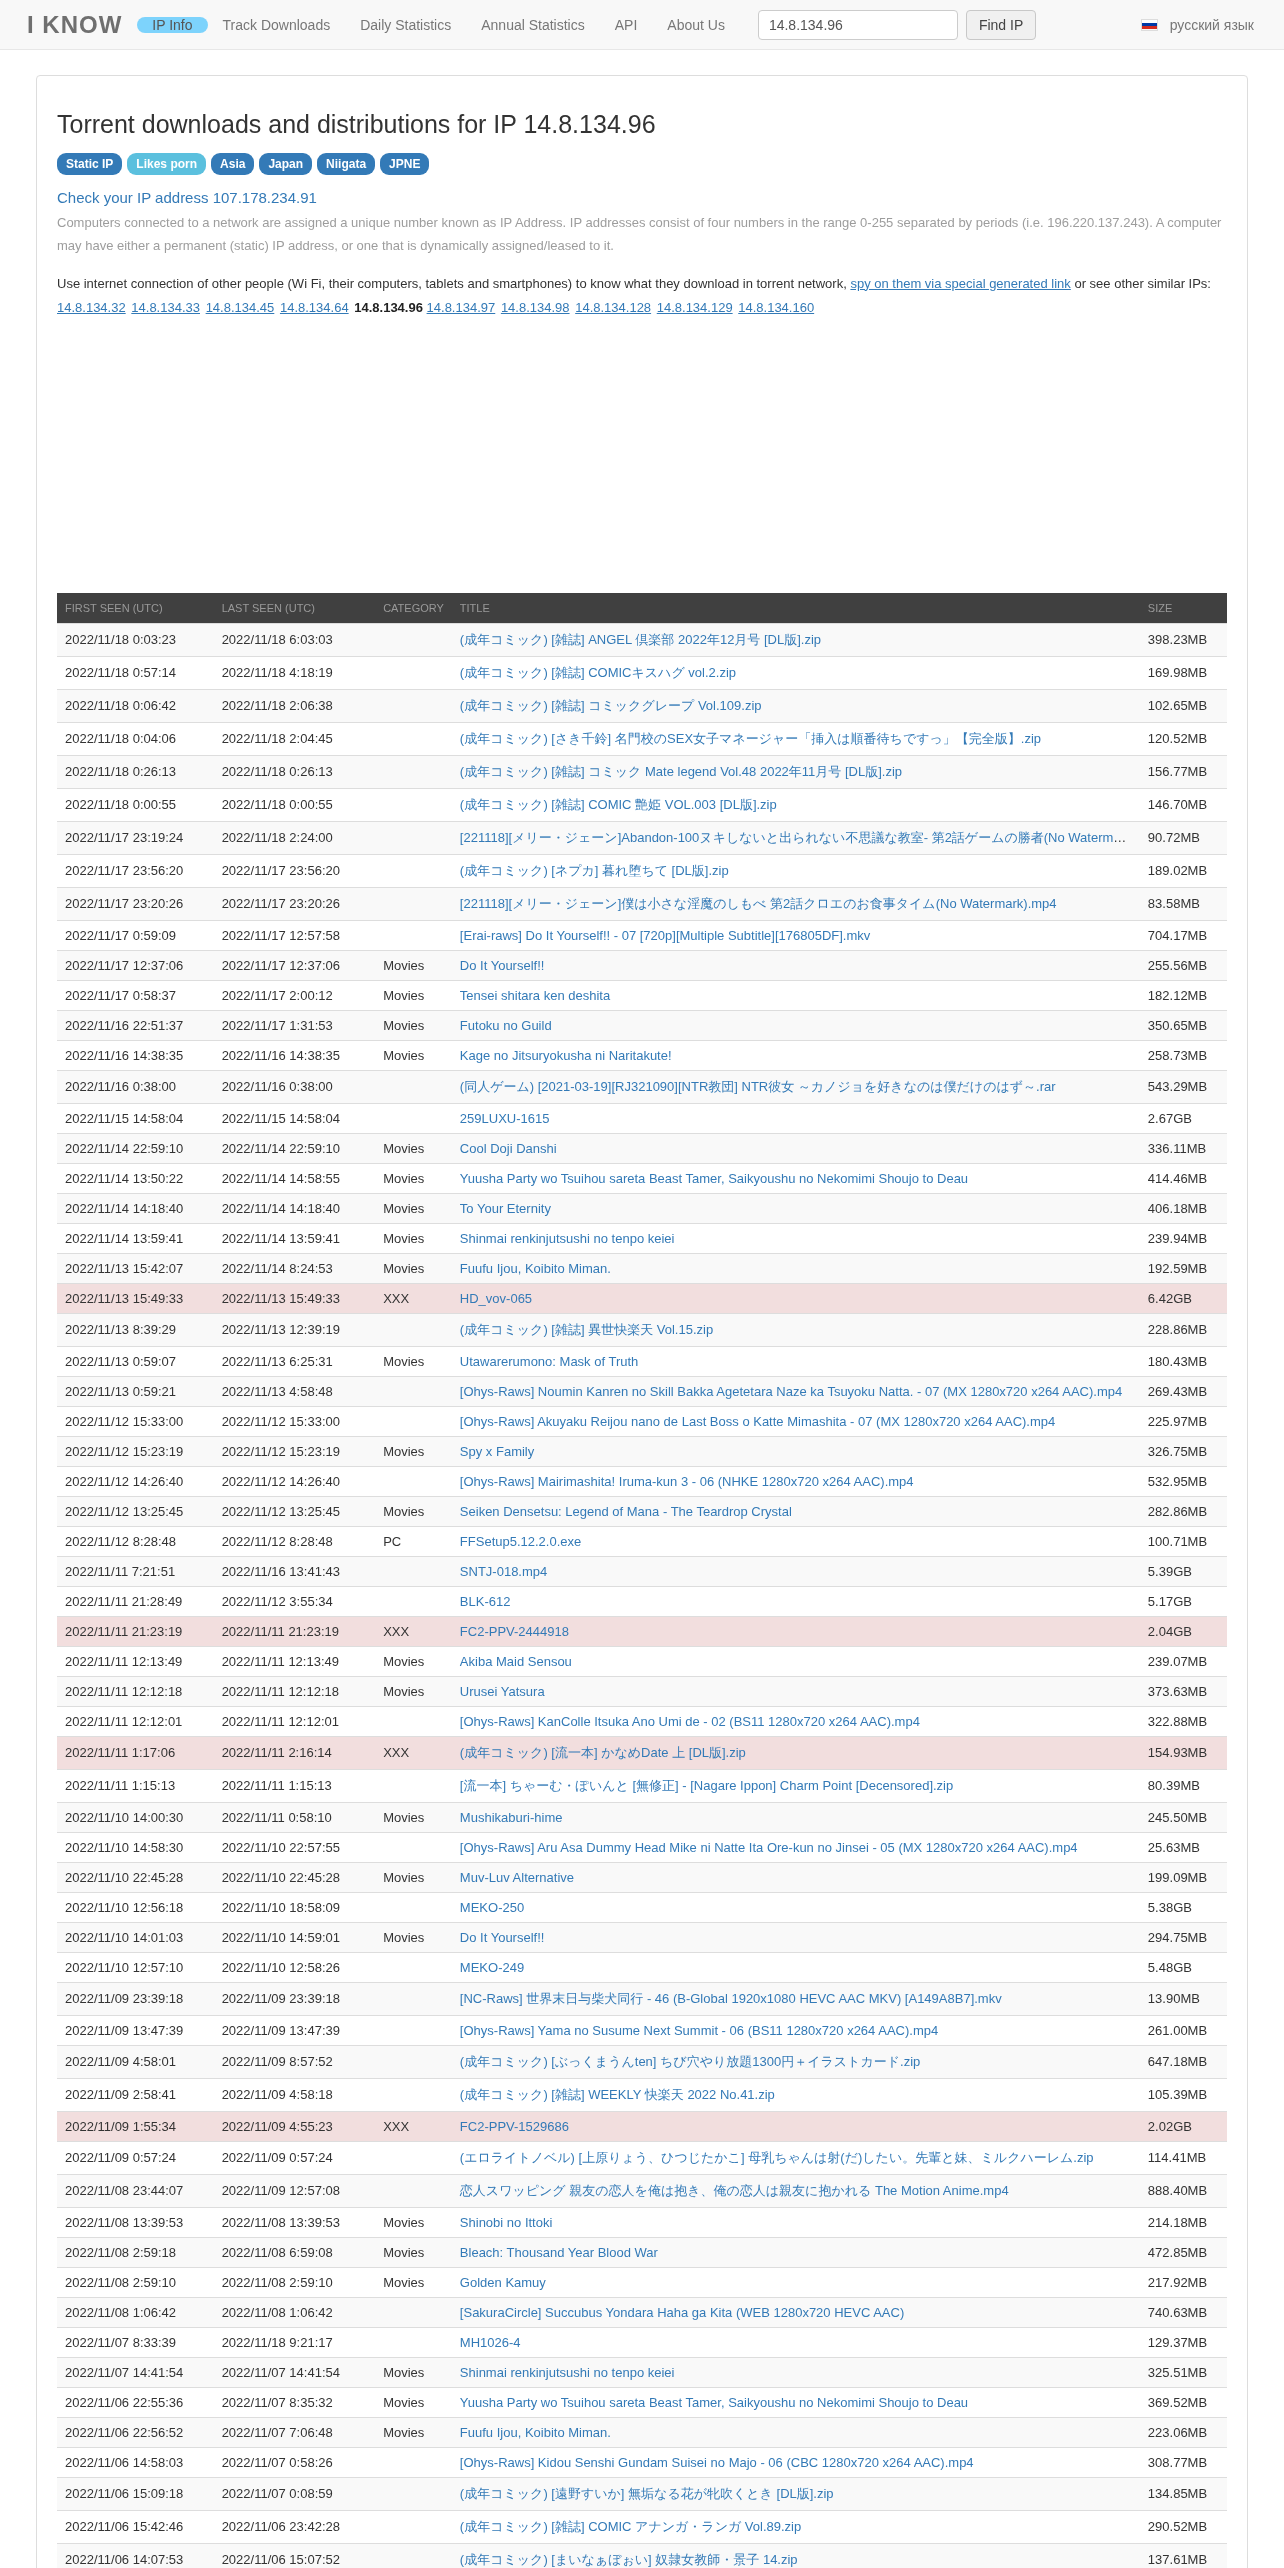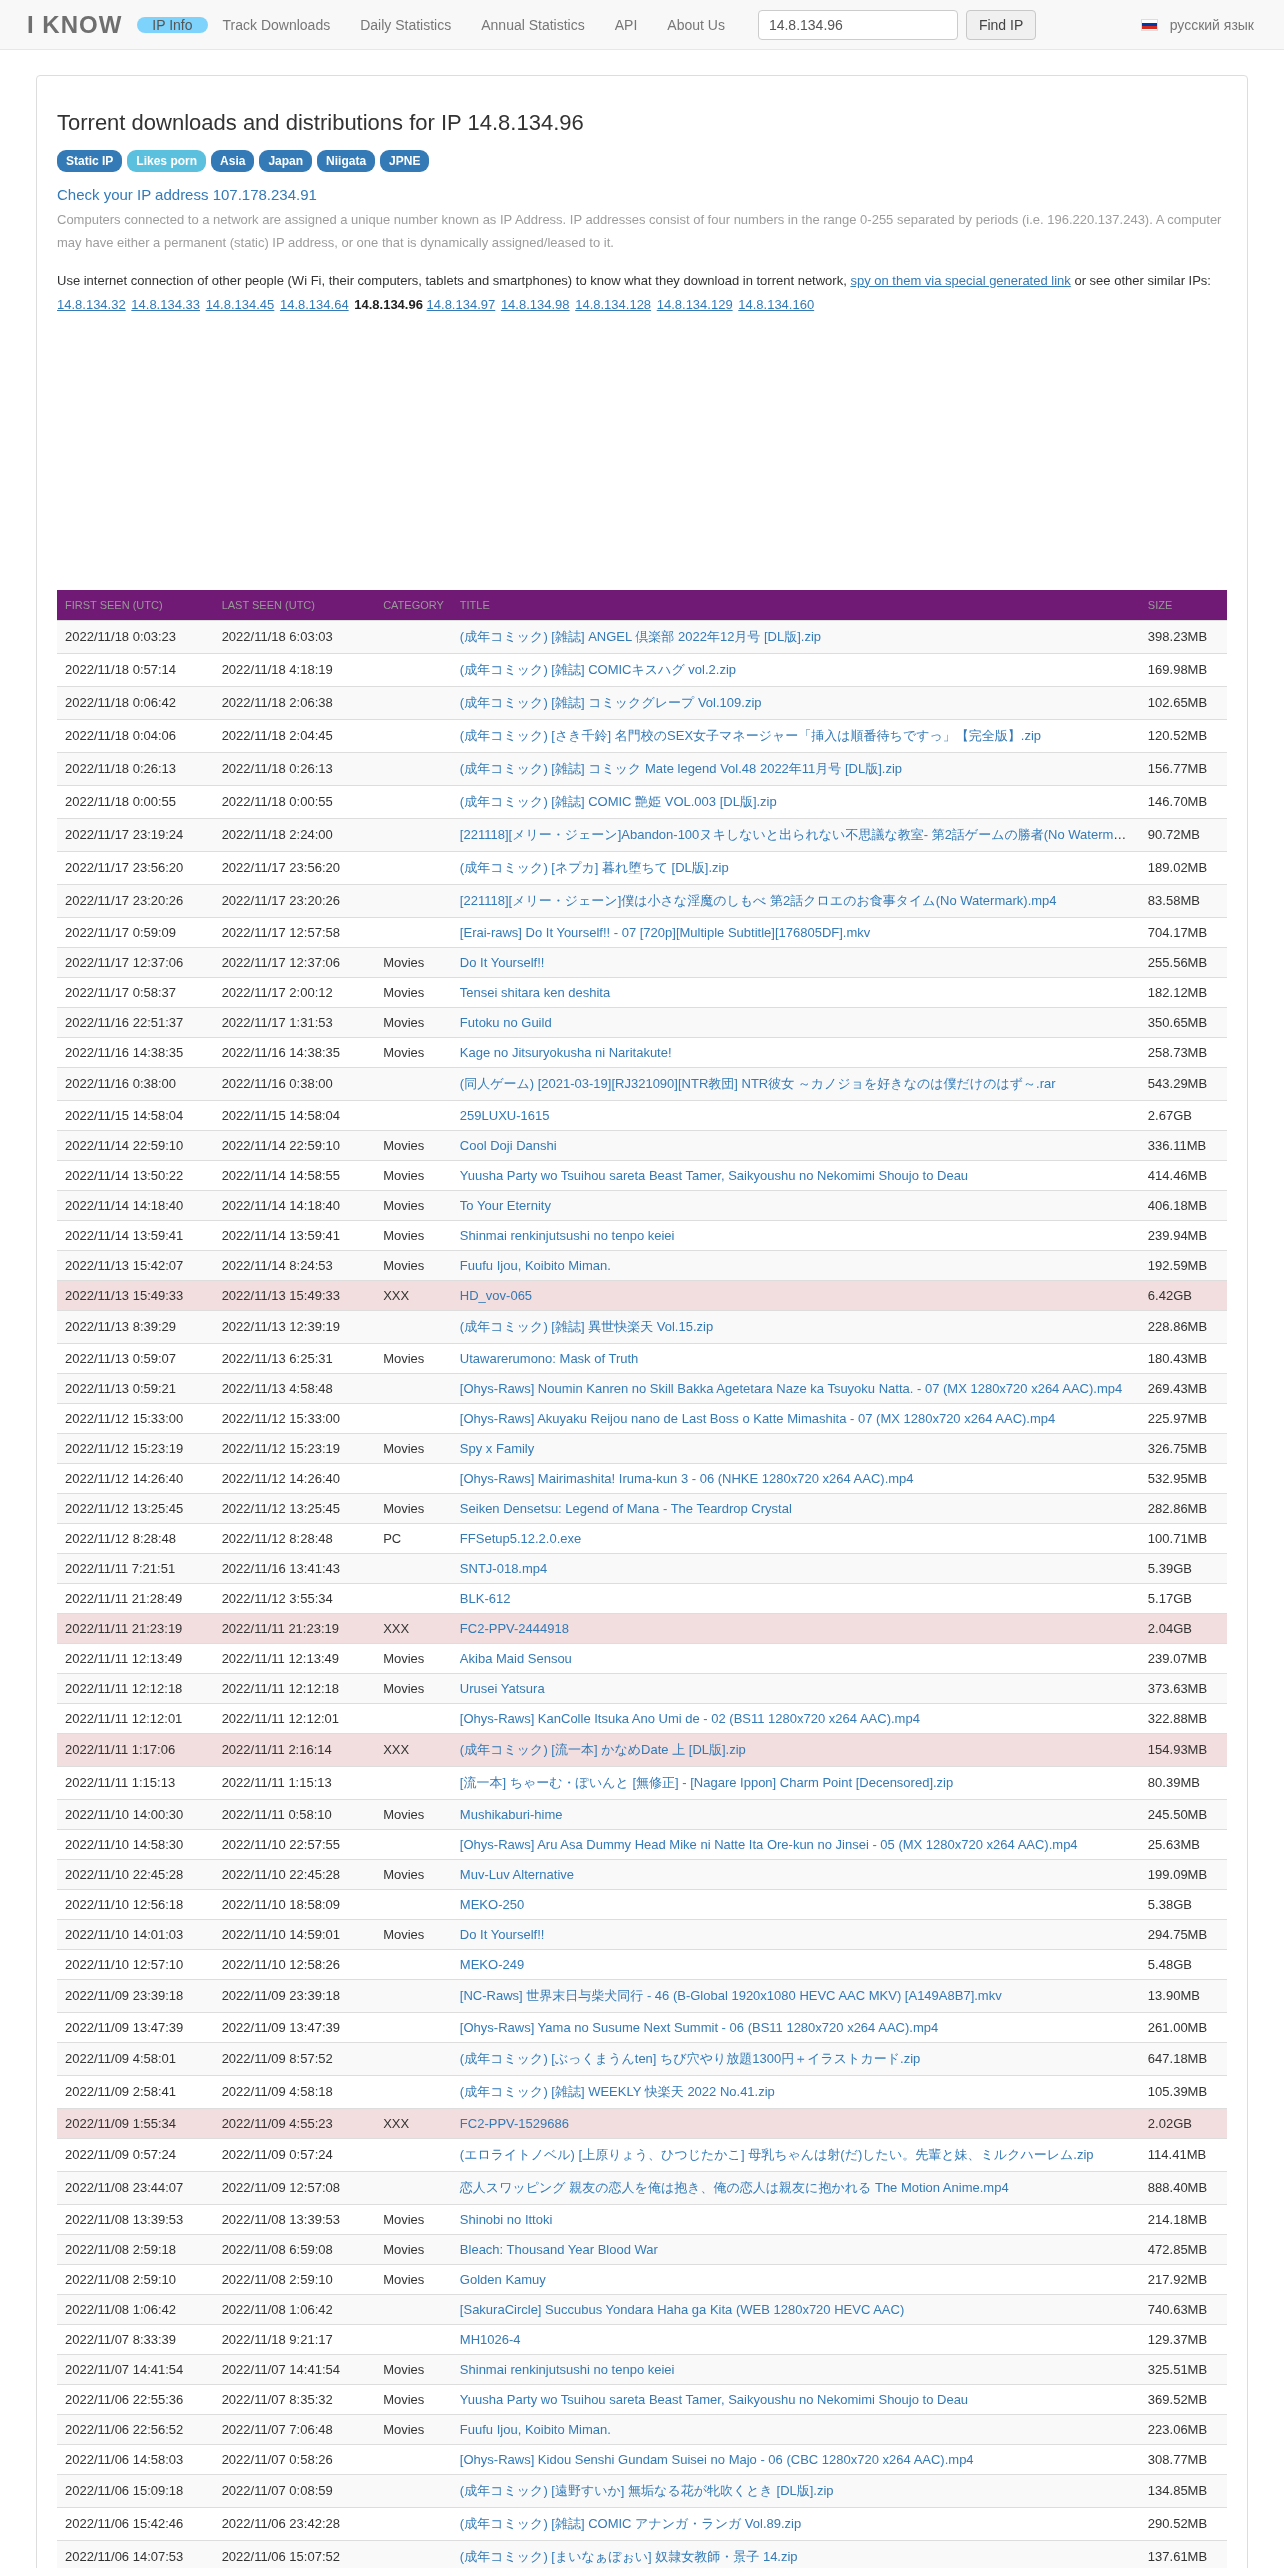--- a/index.html
+++ b/index.html
@@ -15,34 +15,34 @@
   .nav-search { display:flex; align-items:center; margin-left:18px; gap:8px; }
   .search-input { width:200px; height:30px; border:1px solid #ccc; border-radius:4px; padding:4px 10px; font-size:14px; color:#555; background:#fff; }
   .find-btn { height:30px; padding:4px 12px; background:#f0f0f0; border:1px solid #c8c8c8; border-radius:4px; font-size:14px; color:#444; cursor:pointer; }
   .lang { margin-left:auto; display:flex; align-items:center; gap:12px; font-size:14px; color:#777; padding-right:18px; cursor:pointer; }
   .flag { width:17px; height:12px; border:1px solid #ddd; display:flex; flex-direction:column; }
   .flag i { flex:1; display:block; }
 
   
   .container { width:1212px; margin:25px auto 0; }
   .card { background:#fff; border:1px solid #ddd; border-radius:4px; padding:20px 20px 18px; }
-  .page-title { font-size:22px; font-weight:400; color:#333; margin:14px 0 14px; }
+  .page-title { font-size:25px; font-weight:400; color:#333; margin:14px 0 14px; }
   .tags { display:flex; gap:5px; margin-bottom:14px; }
   .tag { color:#fff; font-size:12px; font-weight:bold; padding:4px 9px; border-radius:9px; }
   .check-link { display:inline-block; font-size:15px; color:#337ab7; text-decoration:none; margin-bottom:6px; }
   .desc { font-size:13px; color:#9d9d9d; line-height:1.75; margin-bottom:14px; }
   .usage { font-size:13px; color:#333; line-height:1.9; }
   .usage a { color:#337ab7; text-decoration:underline; }
   .usage b { color:#222; }
   .ip-links a { margin-right:2px; }
   .ad-space { height:272px; }
 
   
   table { width:100%; border-collapse:collapse; font-size:13px; }
-  thead th { background:#701a75; color:#999; font-size:11px; font-weight:normal; text-align:left; padding:9px 8px;margin-top:33px; }
+  thead th { background:#404040; color:#999; font-size:11px; font-weight:normal; text-align:left; padding:9px 8px;margin-top:33px; }
   tbody td { padding:7px 8px; border-top:1px solid #ddd; color:#333; white-space:nowrap; }
   tbody tr:nth-child(odd):not(.highlight) { background:#f9f9f9; }
   tr.highlight { background:#f2dede; }
   td.title-cell { max-width:688px; overflow:hidden; text-overflow:ellipsis; }
   td.title-cell a { color:#337ab7; text-decoration:none; }
   .col-first { width:162px; } .col-last { width:168px; } .col-cat { width:72px; } .col-size { width:90px; }
 </style>
 </head>
 <body>
 

